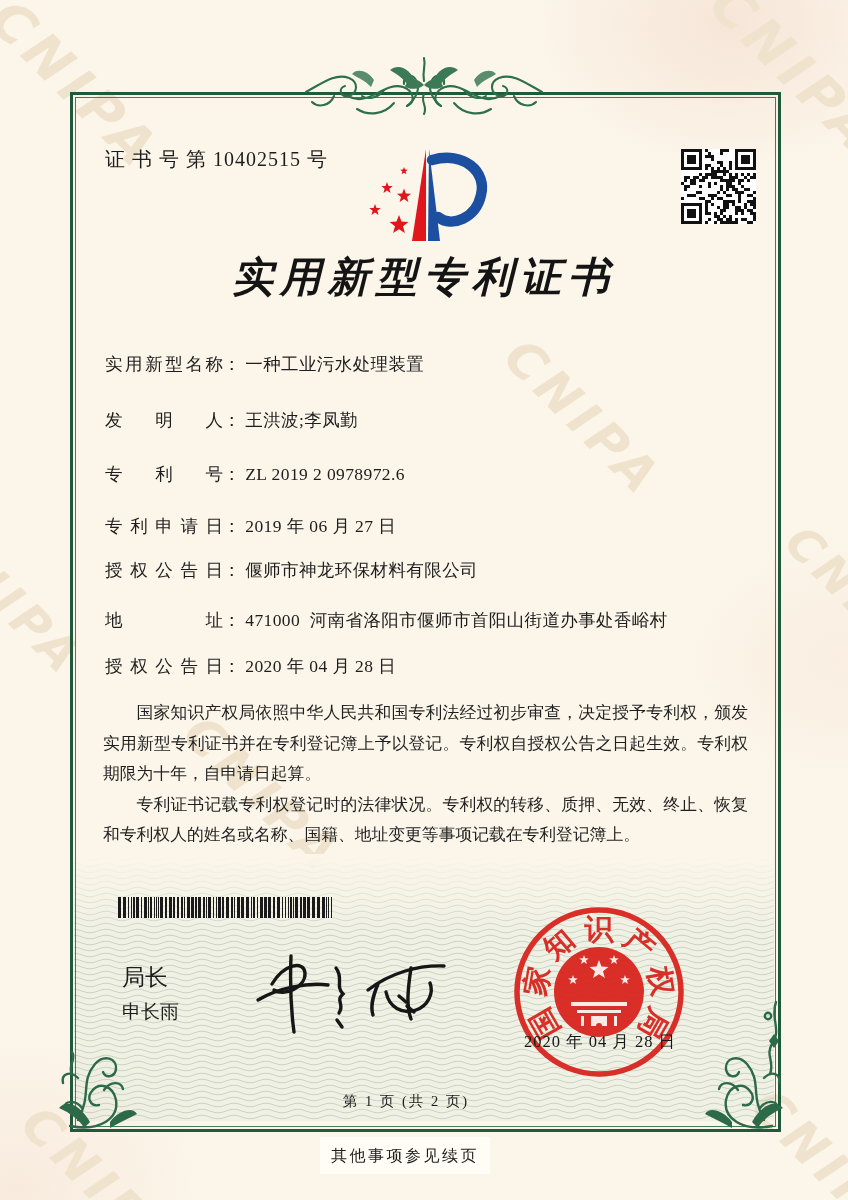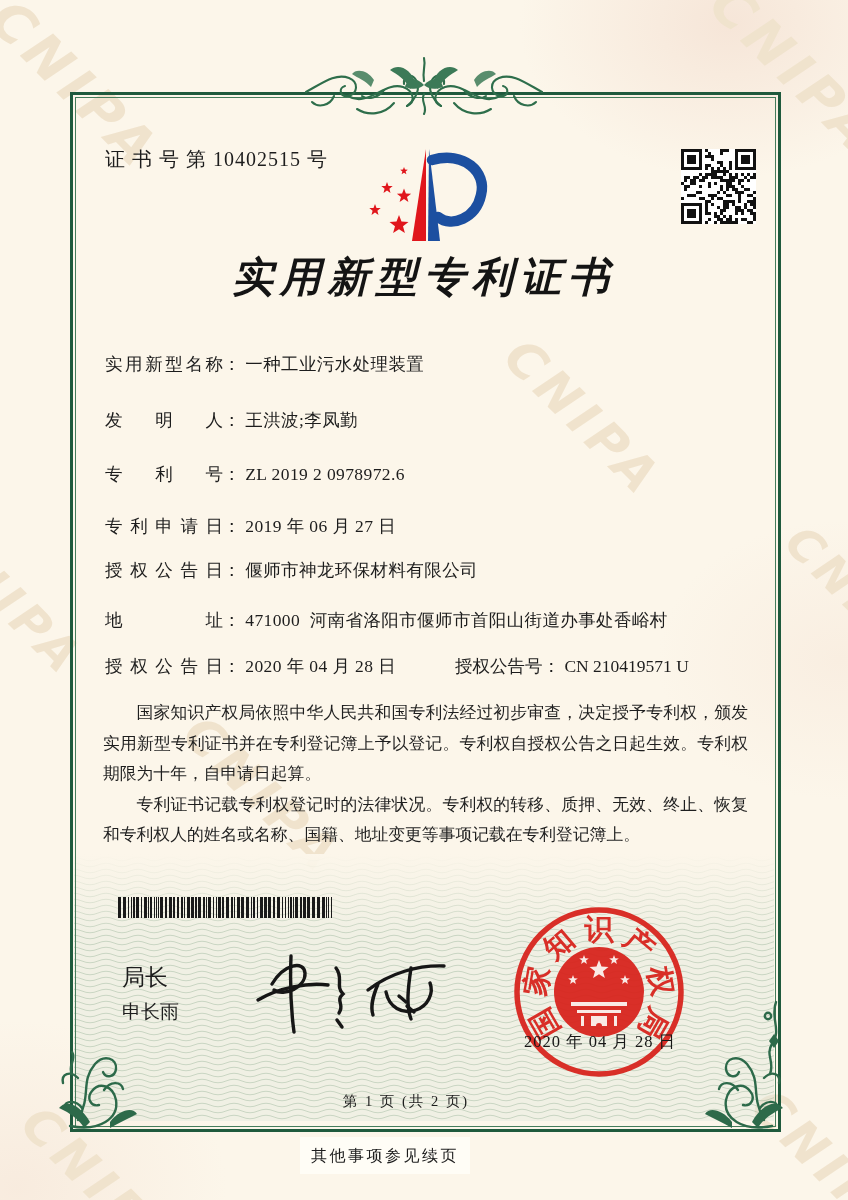--- a/index.html
+++ b/index.html
@@ -36,21 +36,21 @@
   .paras p{margin:0;text-indent:2em;}
   .barcode{position:absolute;left:118px;top:897px;z-index:5;}
   .sig-title{position:absolute;left:122px;top:962px;font-size:23px;z-index:5;}
   .sig-name{position:absolute;left:122px;top:999px;font-size:19px;z-index:5;text-align:center;}
   .sig-hand{position:absolute;left:250px;top:944px;z-index:5;}
   .seal{position:absolute;left:511px;top:902px;z-index:7;opacity:.95;}
   .seal-date{position:absolute;left:505px;top:1031px;width:190px;text-align:center;
     font-size:16.5px;letter-spacing:1px;color:#171717;z-index:8;}
   .pageinfo{position:absolute;left:0;top:1092px;width:812px;text-align:center;
     font-size:14.5px;letter-spacing:2px;z-index:5;}
-  .note{position:absolute;left:300px;top:1137px;width:170px;height:37px;background:#fffdf6;
+  .note{position:absolute;left:320px;top:1137px;width:170px;height:37px;background:#fffdf6;
     text-align:center;line-height:37px;font-size:16px;letter-spacing:2.5px;z-index:5;}
 </style>
 </head>
 <body>
 
 <div class="page">
 
   <div id="wm-layer">
       <div class="wm" style="left: 75px; top: 85px; font-size: 54px; color: rgb(240, 227, 205);">CNIPA</div>
       <div class="wm" style="left: 795px; top: 70px; font-size: 54px; color: rgb(240, 227, 205);">CNIPA</div>
@@ -470,21 +470,21 @@
 
   <div class="title">实用新型专利证书</div>
 
   <div class="fields" id="fields">
       <div class="frow" style="top: 352px;"><span class="flabel">实用新型名称</span><span>：</span><span class="fval"> 一种工业污水处理装置</span></div>
       <div class="frow" style="top: 408px;"><span class="flabel">发明人</span><span>：</span><span class="fval"> 王洪波;李凤勤</span></div>
       <div class="frow" style="top: 462px;"><span class="flabel">专利号</span><span>：</span><span class="fval"> ZL 2019 2 0978972.6</span></div>
       <div class="frow" style="top: 514px;"><span class="flabel">专利申请日</span><span>：</span><span class="fval"> 2019 年 06 月 27 日</span></div>
       <div class="frow" style="top: 558px;"><span class="flabel">授权公告日</span><span>：</span><span class="fval"> 偃师市神龙环保材料有限公司</span></div>
       <div class="frow" style="top: 608px;"><span class="flabel">地址</span><span>：</span><span class="fval"> 471000  河南省洛阳市偃师市首阳山街道办事处香峪村</span></div>
-      <div class="frow" style="top: 654px;"><span class="flabel">授权公告日</span><span>：</span><span class="fval"> 2020 年 04 月 28 日</span><span class="g2">授权公告号： CN 210419571 U</span></div>
+      <div class="frow" style="top: 654px;"><span class="flabel">授权公告日</span><span>：</span><span class="fval"> 2020 年 04 月 28 日</span></div>
     </div>
 
   <div class="paras">
     <p>国家知识产权局依照中华人民共和国专利法经过初步审查，决定授予专利权，颁发实用新型专利证书并在专利登记簿上予以登记。专利权自授权公告之日起生效。专利权期限为十年，自申请日起算。</p>
     <p>专利证书记载专利权登记时的法律状况。专利权的转移、质押、无效、终止、恢复和专利权人的姓名或名称、国籍、地址变更等事项记载在专利登记簿上。</p>
   </div>
 
   <svg class="barcode" id="barcode" width="218" height="21">
       <rect x="0" y="0" width="3" height="21" fill="#1a1a1a"></rect>
       <rect x="5" y="0" width="3" height="21" fill="#1a1a1a"></rect>

